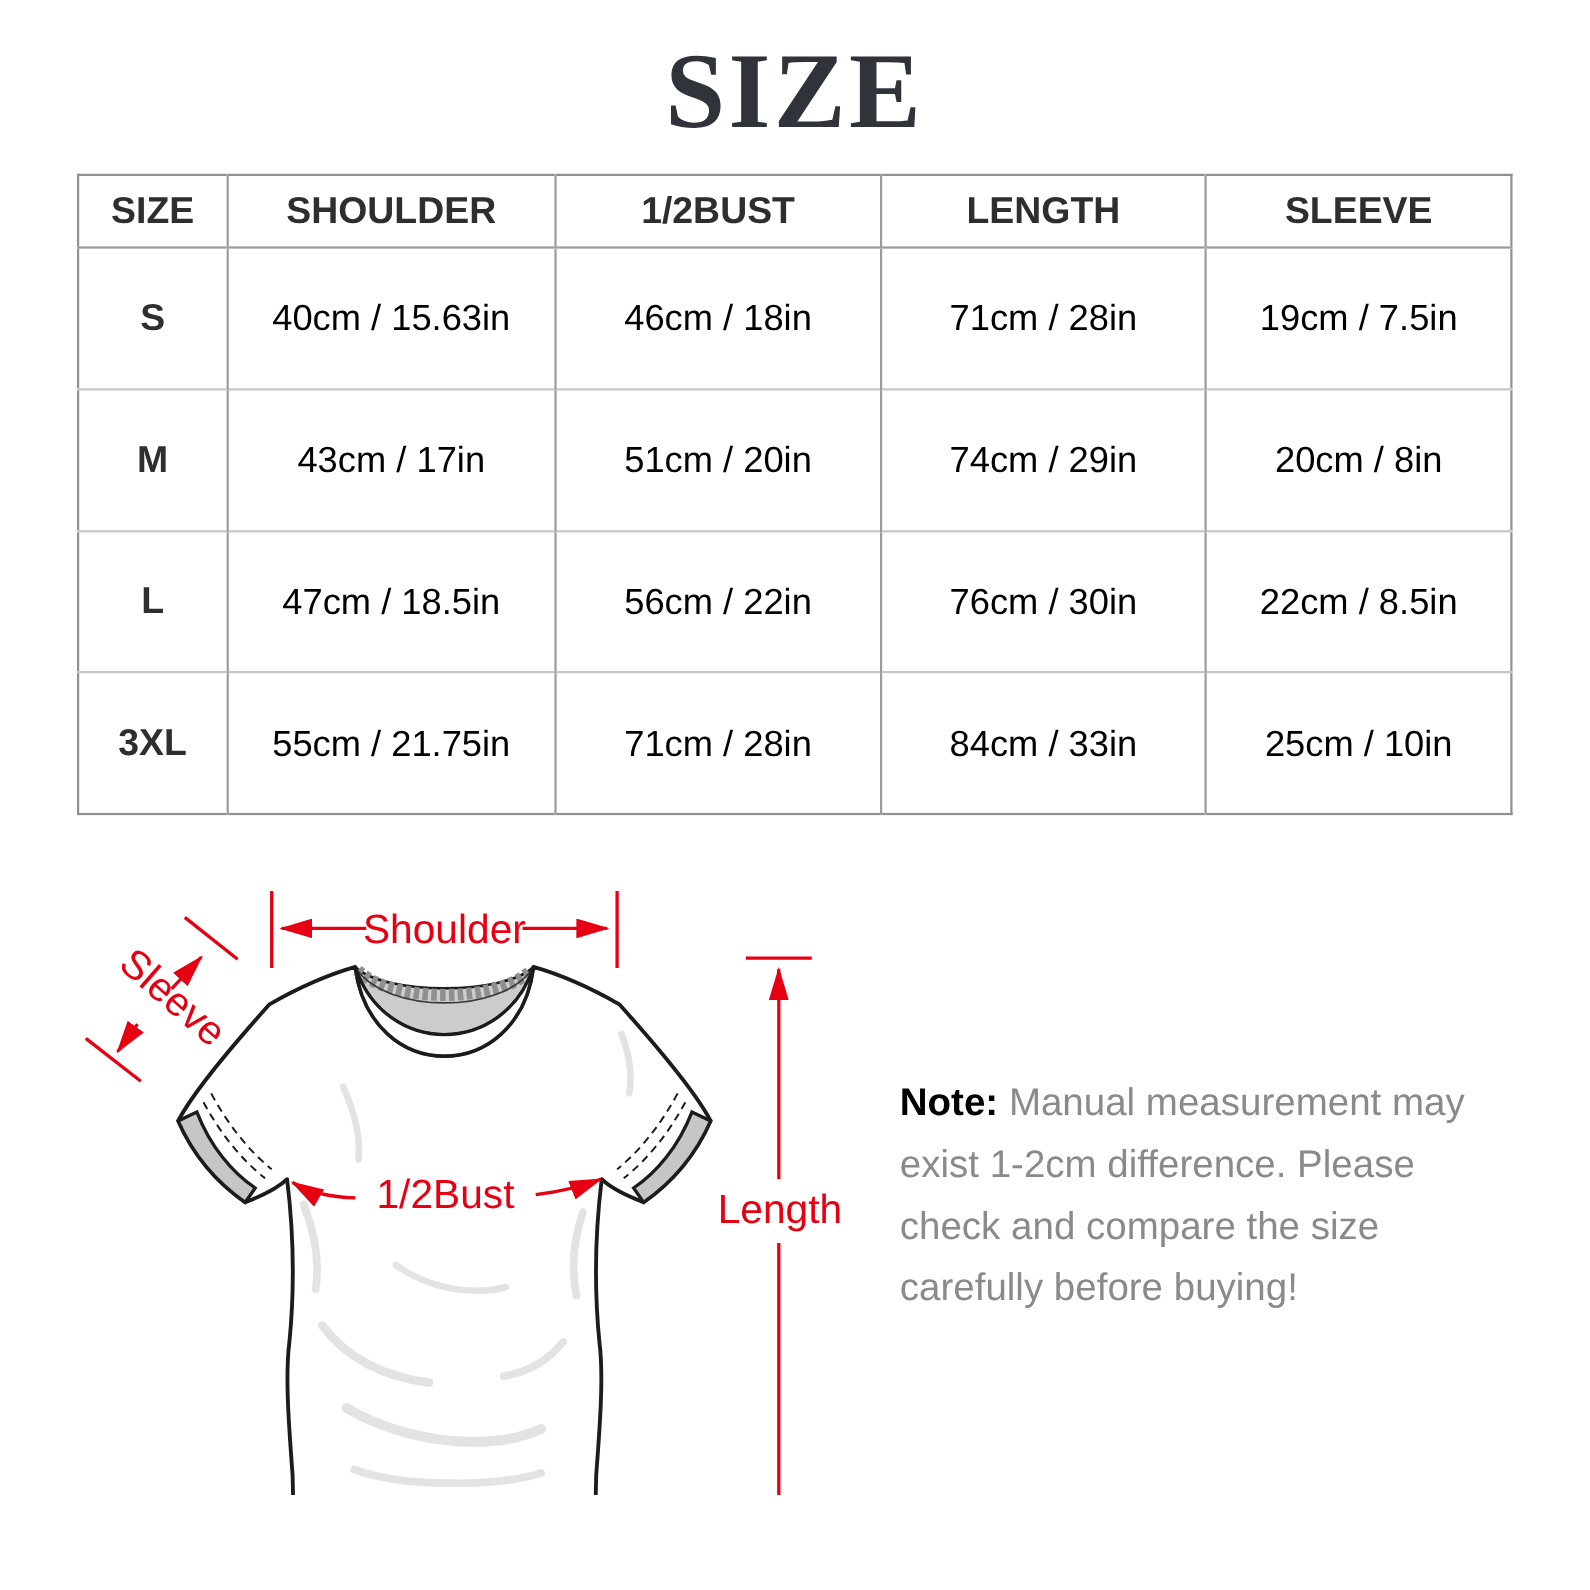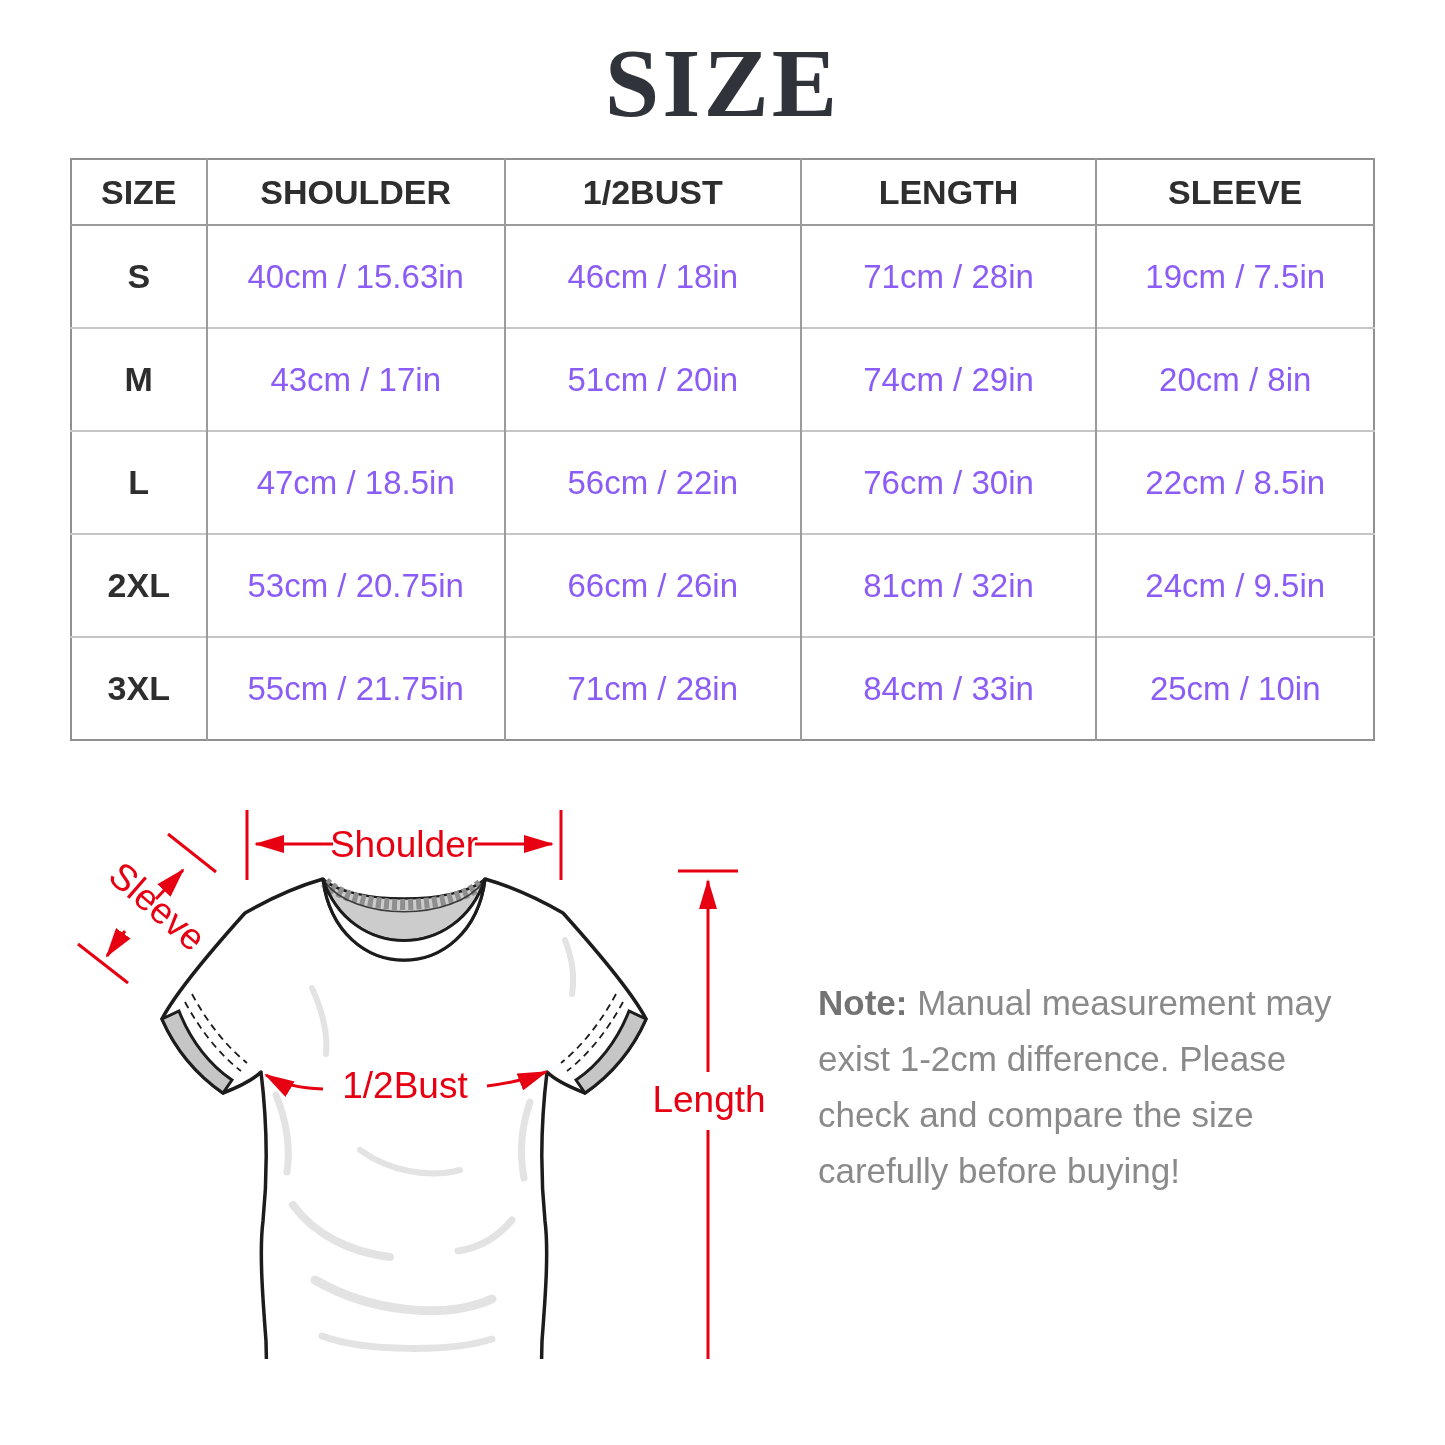--- a/index.html
+++ b/index.html
@@ -25,21 +25,21 @@
     border-top:2px solid #c6c6c6;
     text-align:center; vertical-align:middle;
     padding:0; white-space:nowrap;
   }
   table.size-table tr th:first-child, table.size-table tr td:first-child { border-left:none; }
   table.size-table thead th { border-top:none; }
   table.size-table tbody tr:first-child td { border-top:2px solid #9b9b9b; }
   table.size-table th {
     font-size:34px; font-weight:bold; color:#2e2e2e; height:64px;
   }
-  table.size-table td { font-size:33px; color:#8b5cf6; }
+  table.size-table td { font-size:33px; color:#000000; }
   table.size-table td.size-col { font-size:34px; font-weight:bold; color:#2e2e2e; }
   .diagram { position:absolute; left:60px; top:780px; width:720px; height:660px; }
   .diagram svg { display:block; width:100%; height:100%; }
   .outline { fill:#ffffff; stroke:#1c1c1c; stroke-width:3.5; stroke-linejoin:round; }
   .thin-line { fill:none; stroke:#1c1c1c; stroke-width:3; }
   .gray-fill { fill:#c6c6c6; stroke:#1c1c1c; stroke-width:3; }
   .collar-inside { fill:#cccccc; stroke:#1c1c1c; stroke-width:2.5; }
   .collar-ring { fill:#ffffff; stroke:#1c1c1c; stroke-width:3; }
   .rib { fill:none; stroke:#8f8f8f; stroke-width:11; stroke-dasharray:5 3; }
   .rib-edge { fill:none; stroke:#3a3a3a; stroke-width:1.6; }
@@ -47,21 +47,21 @@
   .stitch2 { fill:none; stroke:#1c1c1c; stroke-width:2; stroke-dasharray:9 6; }
   .hem-band { fill:#d4d4d4; stroke:none; }
   .wrinkle { fill:none; stroke:#e3e3e3; stroke-linecap:round; }
   .red-line { fill:none; stroke:var(--accent); stroke-width:3; }
   .red-text { fill:var(--accent); font-family:"Liberation Sans", sans-serif; font-size:37px; }
   .arrowhead { fill:var(--accent); }
   .note {
     position:absolute; left:818px; top:975px; width:530px;
     font-size:35px; line-height:56px; color:#8a8a8a;
   }
-  .note .note-label { font-weight:bold; color:#737373; }
+  .note .note-label { font-weight:bold; color:#000000; }
 </style>
 </head>
 <body>
 
 <div class="page">
 
   <div class="size-title">SIZE</div>
 
   <table class="size-table">
     <colgroup>
@@ -94,27 +94,20 @@
           <td>51cm / 20in</td>
           <td>74cm / 29in</td>
           <td>20cm / 8in</td>
         </tr>
         <tr>
           <td class="size-col">L</td>
           <td>47cm / 18.5in</td>
           <td>56cm / 22in</td>
           <td>76cm / 30in</td>
           <td>22cm / 8.5in</td>
-        </tr>
-        <tr>
-          <td class="size-col">2XL</td>
-          <td>53cm / 20.75in</td>
-          <td>66cm / 26in</td>
-          <td>81cm / 32in</td>
-          <td>24cm / 9.5in</td>
         </tr>
         <tr>
           <td class="size-col">3XL</td>
           <td>55cm / 21.75in</td>
           <td>71cm / 28in</td>
           <td>84cm / 33in</td>
           <td>25cm / 10in</td>
         </tr>
       </tbody>
   </table>

